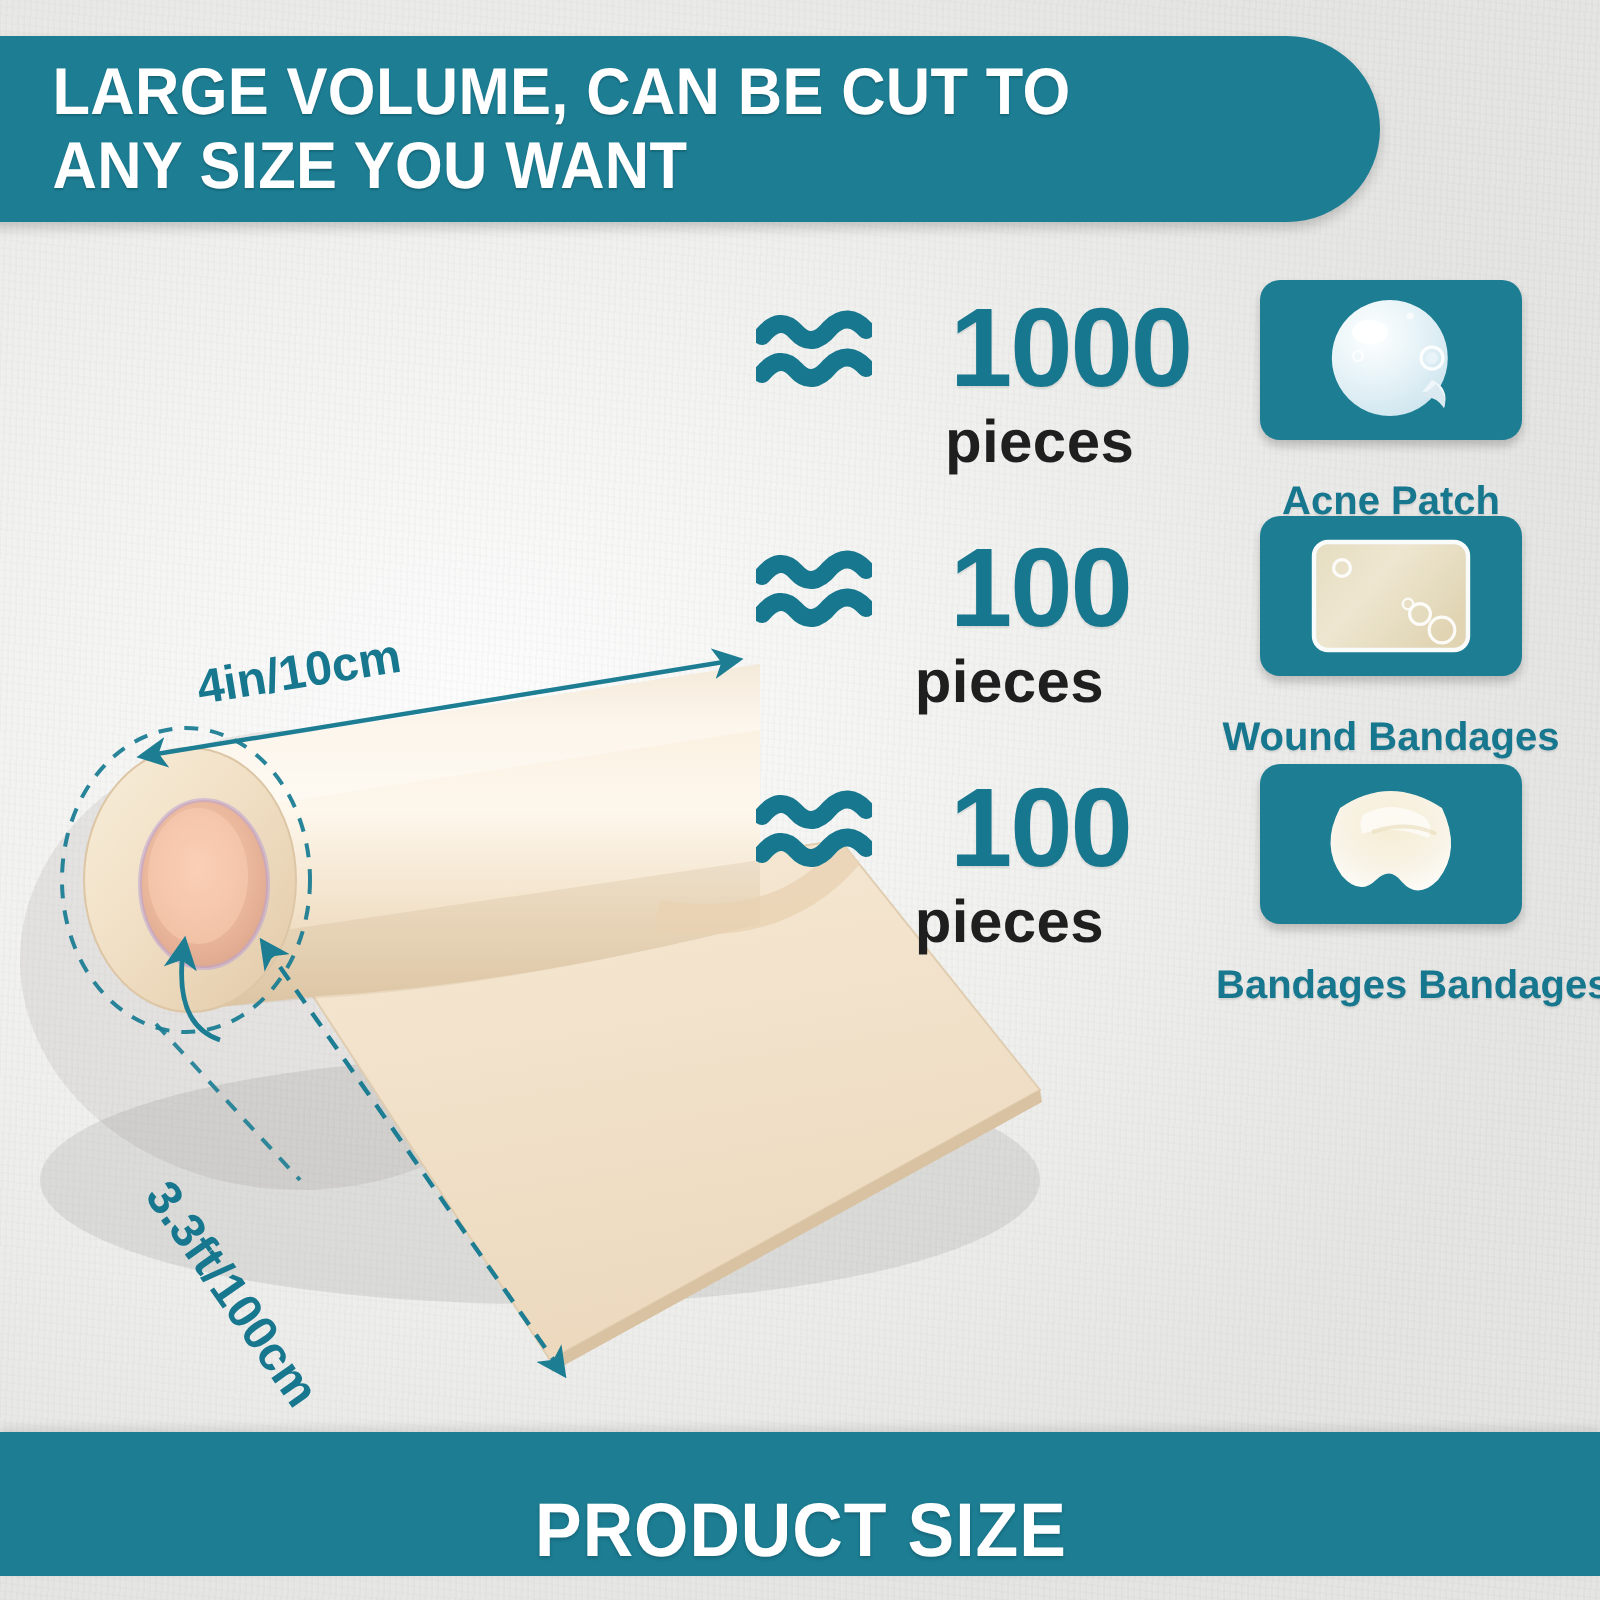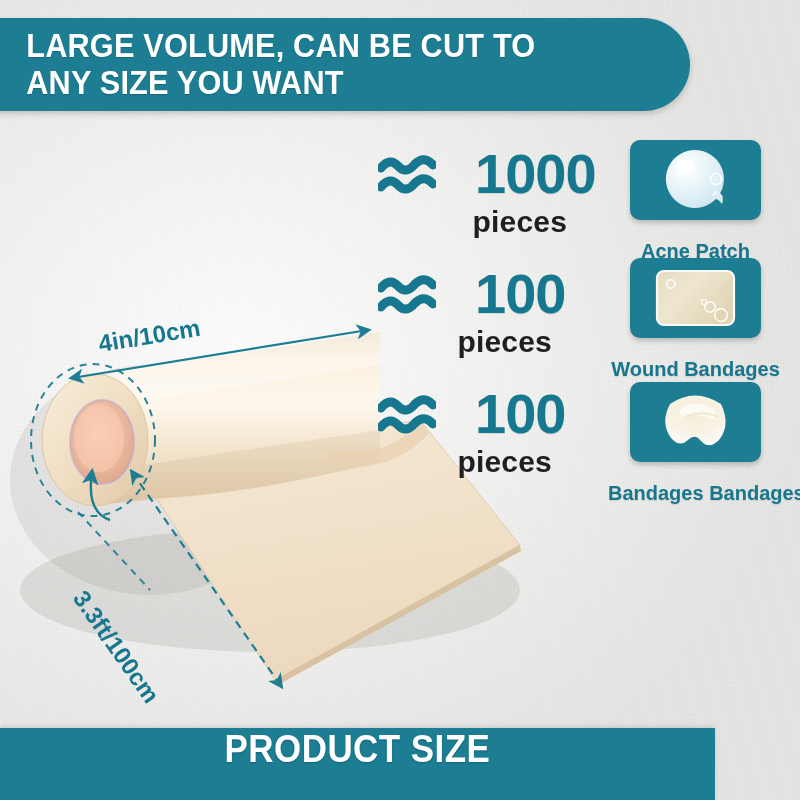--- a/index.html
+++ b/index.html
@@ -47,24 +47,24 @@
     padding-left:54px; padding-right:20px;
     transform:scaleX(0.93);
     transform-origin:left center;
     white-space:pre-line;
     text-shadow:0 1px 1px rgba(0,0,0,0.18);
   }
 
   
   #footer-banner {
     position:absolute;
-    left:0; bottom:0;
-    width:715px; height:72px;
+    left:0; bottom:12px;
+    width:800px; height:72px;
     background:#1c7d93;
-    display:flex; align-items:flex-start; justify-content:center;
+    display:flex; align-items:flex-end; justify-content:center;
     box-shadow:0 -2px 5px rgba(0,0,0,0.10);
   }
   #footer-title {
     color:#ffffff;
     font-size:38px;
     font-weight:bold;
     letter-spacing:0.5px;
     transform:scaleX(0.92);
     text-shadow:0 1px 2px rgba(0,0,0,0.20);
   }

